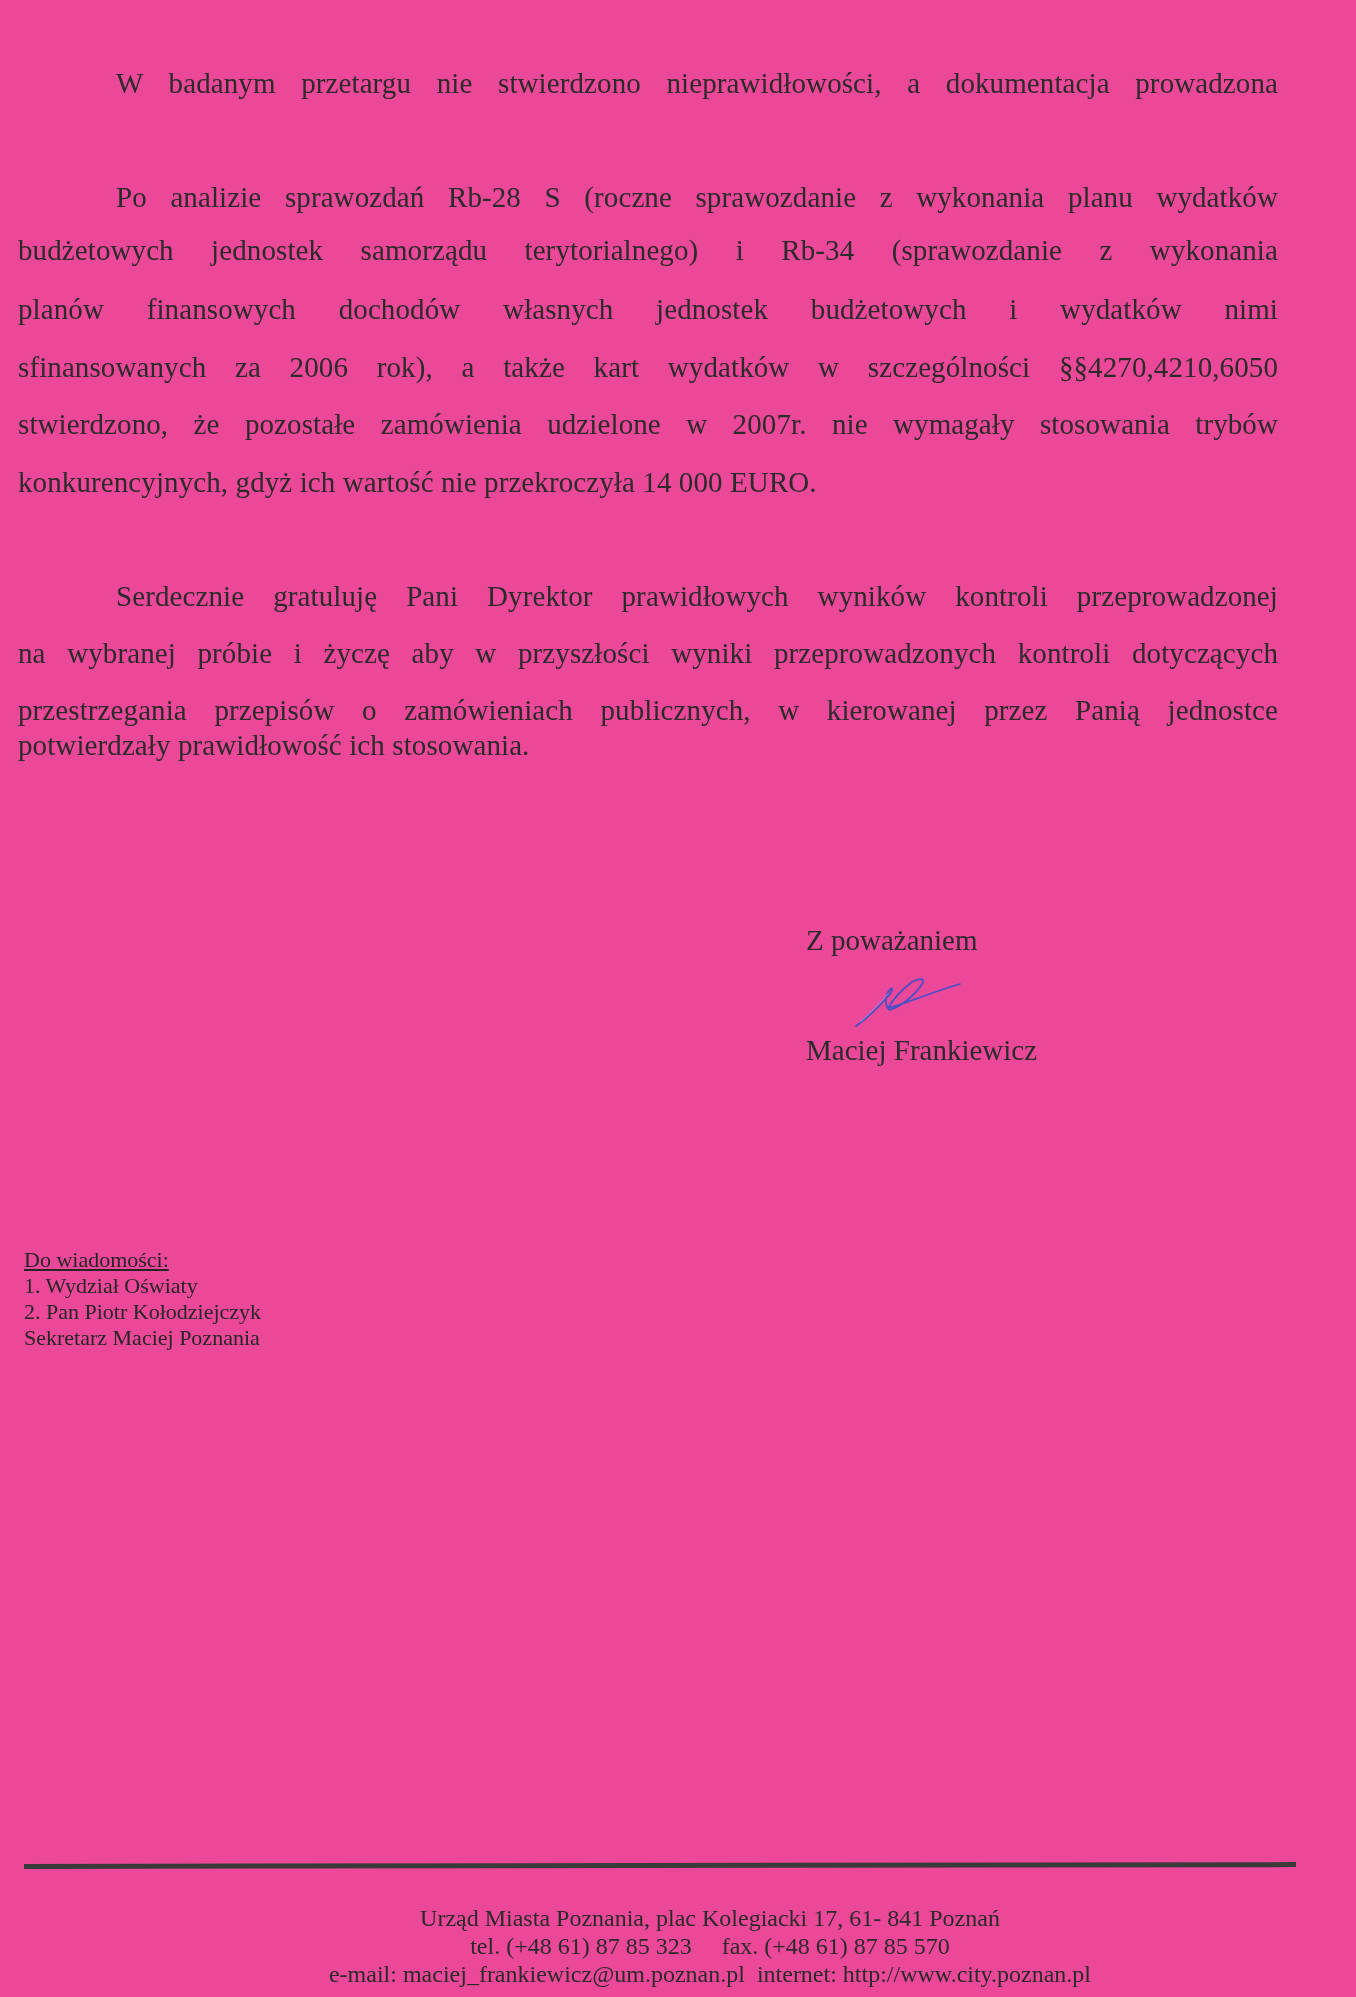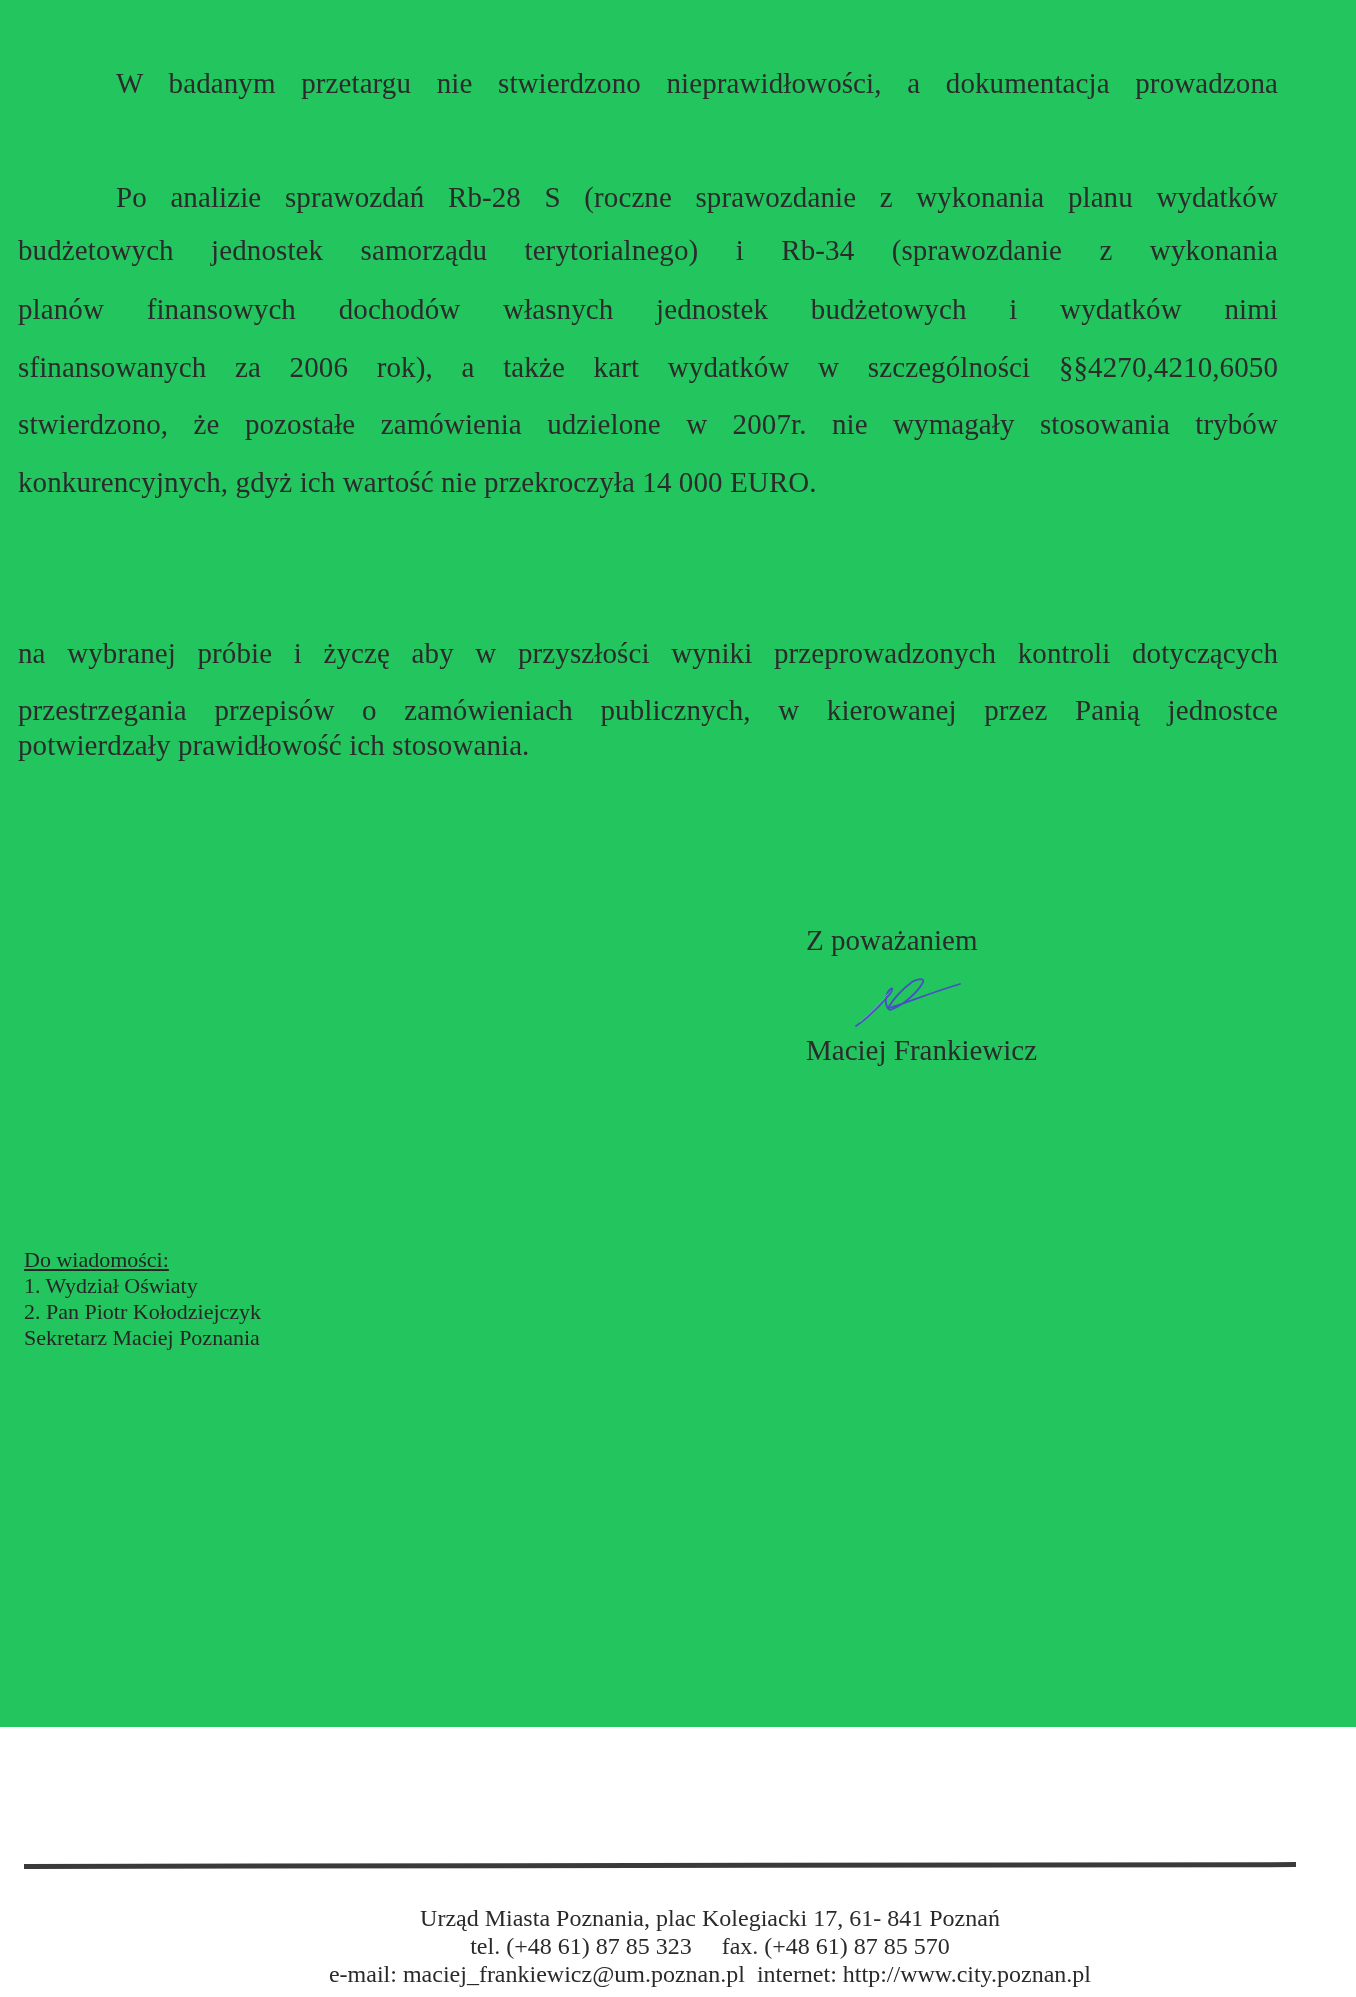--- a/index.html
+++ b/index.html
@@ -1,18 +1,18 @@
 <!DOCTYPE html>
 <html><head>
 <meta charset="utf-8">
 <style>
   html, body { margin: 0; padding: 0; background: #ffffff; }
   body { width: 1356px; height: 1997px; position: relative; overflow: hidden;
          font-family: "Liberation Serif", "DejaVu Serif", serif; color: #2b2b2b; }
-  .page { position: absolute; left: 0; top: 0; width: 1356px; height: 1727px; background: #22c55e; }
+  .page { position: absolute; left: 0; top: 0; width: 1356px; height: 1997px; background: #ec4899; }
 
   .line { position: absolute; left: 18px; width: 1260px; font-size: 29px; line-height: 36px;
           white-space: nowrap; letter-spacing: 0.1px; }
   .line.just { text-align: justify; text-align-last: justify; white-space: normal; height: 36px; overflow: hidden; }
   .line.indent { left: 116px; width: 1162px; }
 
   .closing { position: absolute; left: 806px; font-size: 29px; line-height: 36px; white-space: nowrap; }
   .signature { position: absolute; left: 850px; top: 972px; width: 120px; height: 60px; }
 
   .cc { position: absolute; left: 24px; font-size: 22px; line-height: 26px; white-space: nowrap; color: #262626; }
@@ -28,20 +28,21 @@
 
 <div class="page">
 
   <div class="line indent just" style="top:65px">W badanym przetargu nie stwierdzono nieprawidłowości, a dokumentacja prowadzona</div>
   <div class="line indent just" style="top:179px">Po analizie sprawozdań Rb-28 S (roczne sprawozdanie z wykonania planu wydatków</div>
   <div class="line just" style="top:232px">budżetowych jednostek samorządu terytorialnego) i Rb-34 (sprawozdanie z wykonania</div>
   <div class="line just" style="top:291px">planów finansowych dochodów własnych jednostek budżetowych i wydatków nimi</div>
   <div class="line just" style="top:349px">sfinansowanych za 2006 rok), a także kart wydatków w szczególności §§4270,4210,6050</div>
   <div class="line just" style="top:406px">stwierdzono, że pozostałe zamówienia udzielone w  2007r. nie wymagały stosowania trybów</div>
   <div class="line" style="top:464px">konkurencyjnych, gdyż ich wartość nie przekroczyła 14 000 EURO.</div>
+  <div class="line indent just" style="top:578px">Serdecznie gratuluję Pani Dyrektor prawidłowych wyników kontroli przeprowadzonej</div>
   <div class="line just" style="top:692px">przestrzegania przepisów o zamówieniach publicznych, w kierowanej przez Panią jednostce</div>
   <div class="line just" style="top:635px">na wybranej próbie i życzę aby w przyszłości wyniki przeprowadzonych kontroli dotyczących</div>
   <div class="line" style="top:727px">potwierdzały prawidłowość ich stosowania.</div>
 
   <div class="closing" style="top:922px">Z poważaniem</div>
   <svg class="signature" viewBox="0 0 120 60">
     <path d="M6 54 C 20 44, 30 34, 40 22 C 44 16, 42 14, 38 20 C 34 28, 36 36, 40 38 C 52 34, 66 22, 72 12 C 76 6, 70 6, 62 10 C 54 16, 44 26, 38 36 C 50 34, 70 24, 110 12" fill="none" stroke="#4a4fc4" stroke-width="1.8" stroke-linecap="round" stroke-linejoin="round"></path>
     <path d="M10 50 C 22 40, 30 30, 38 22" fill="none" stroke="#8a8fe0" stroke-width="1" stroke-linecap="round"></path>
   </svg>
   <div class="closing" style="top:1032px">Maciej Frankiewicz</div>

